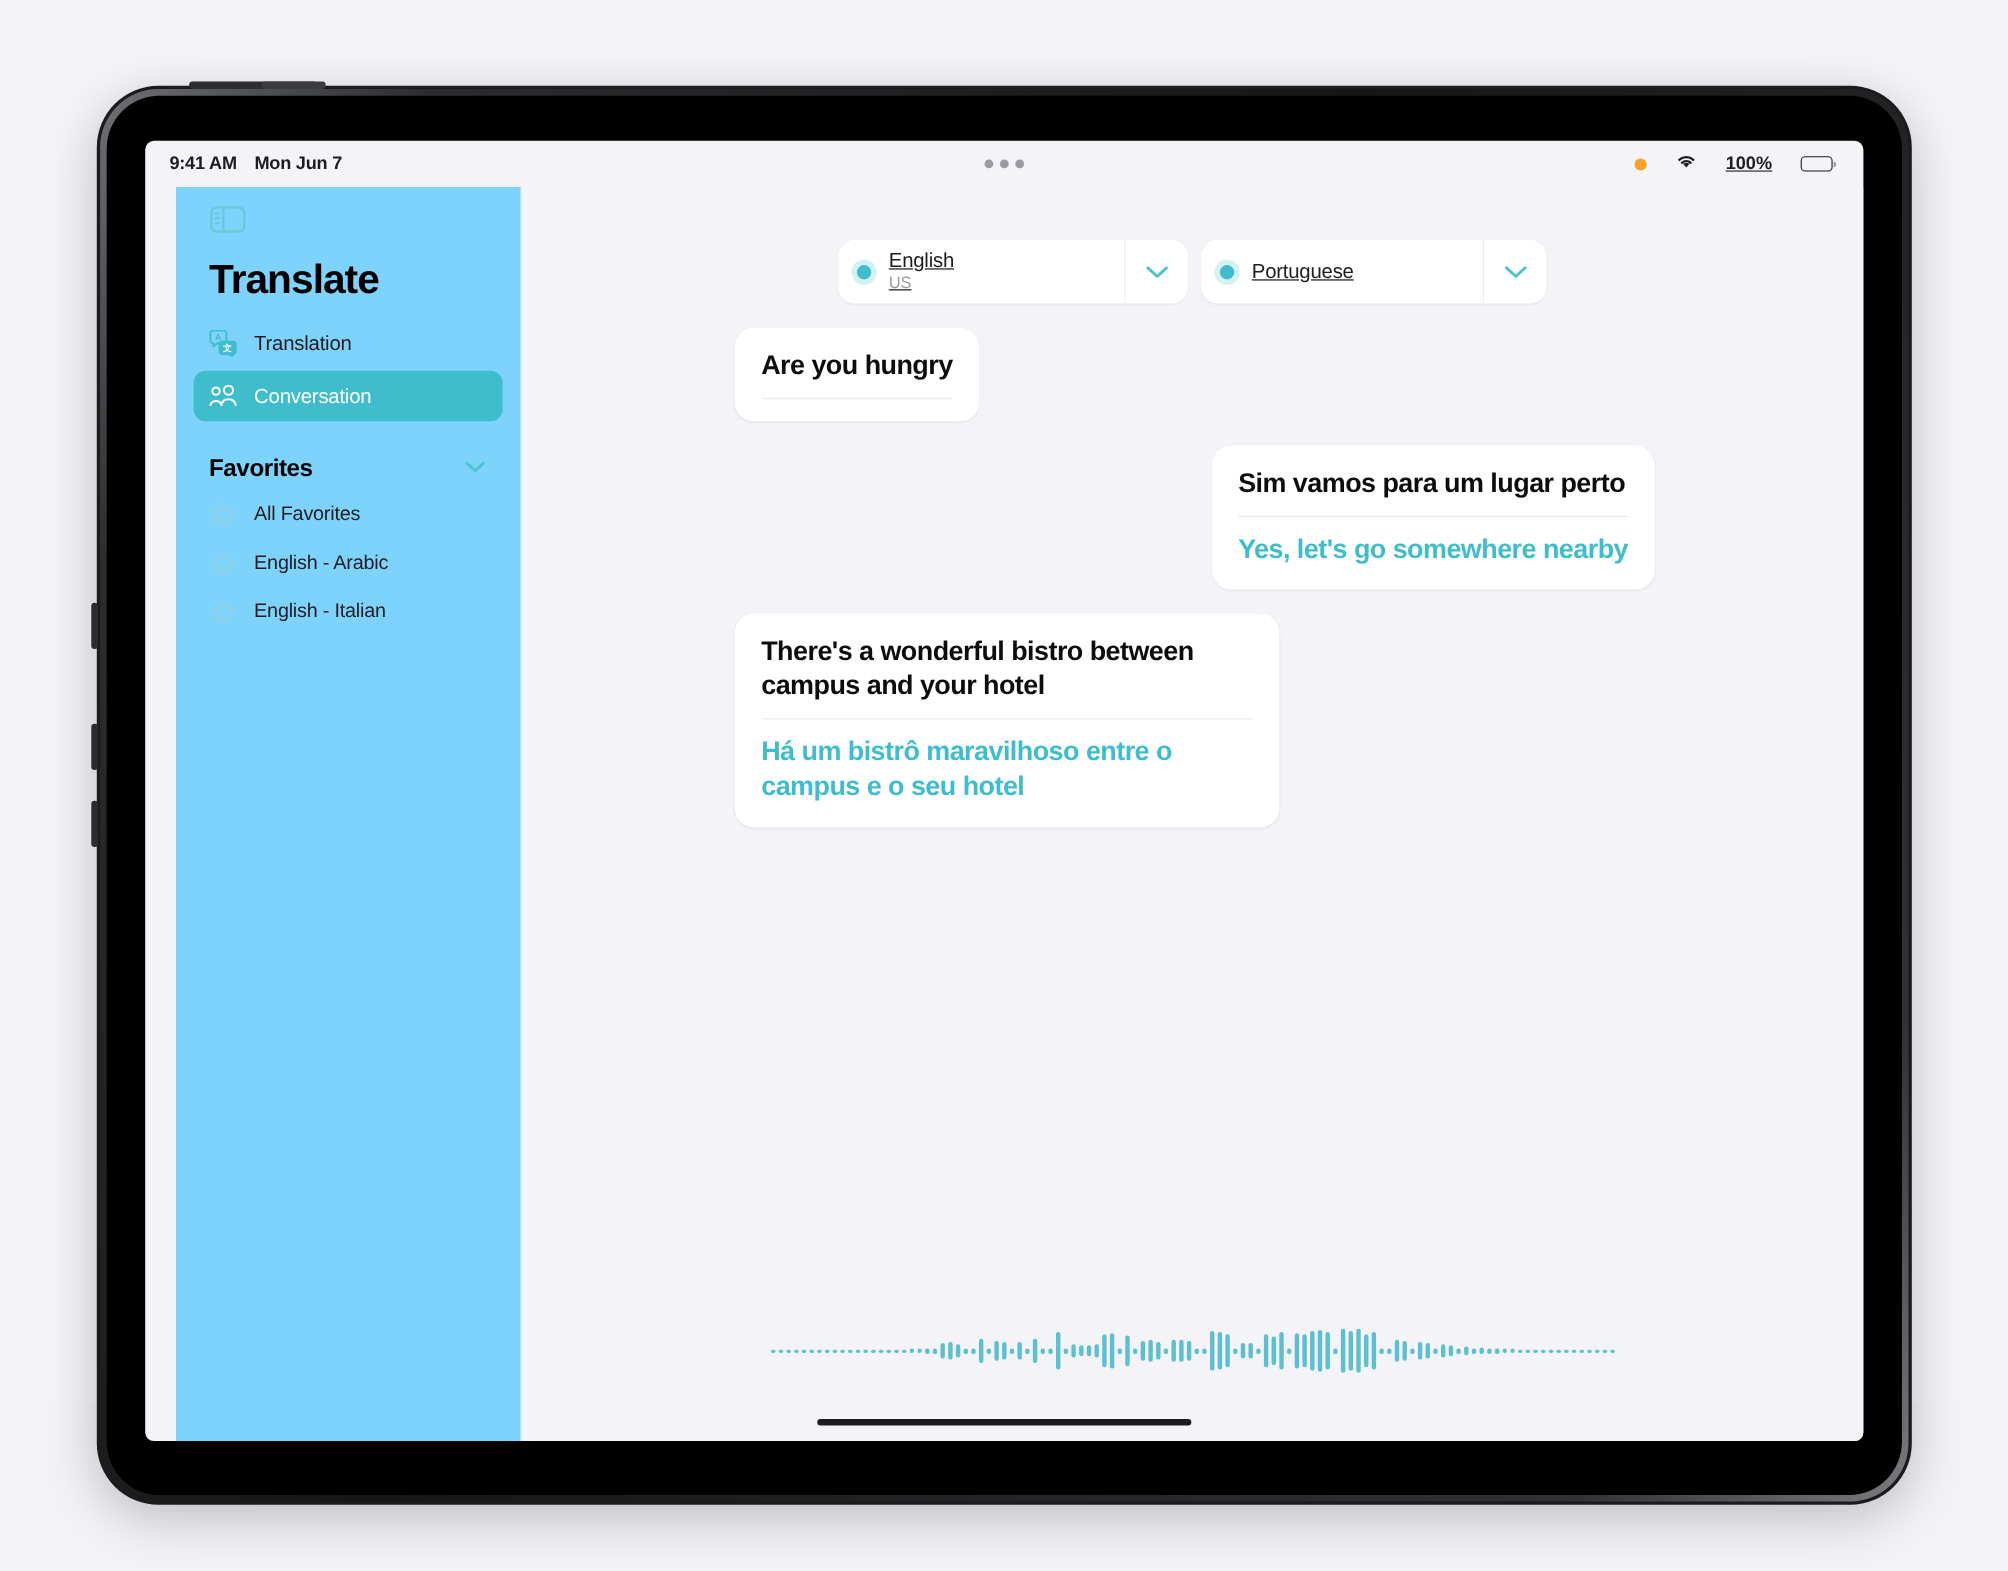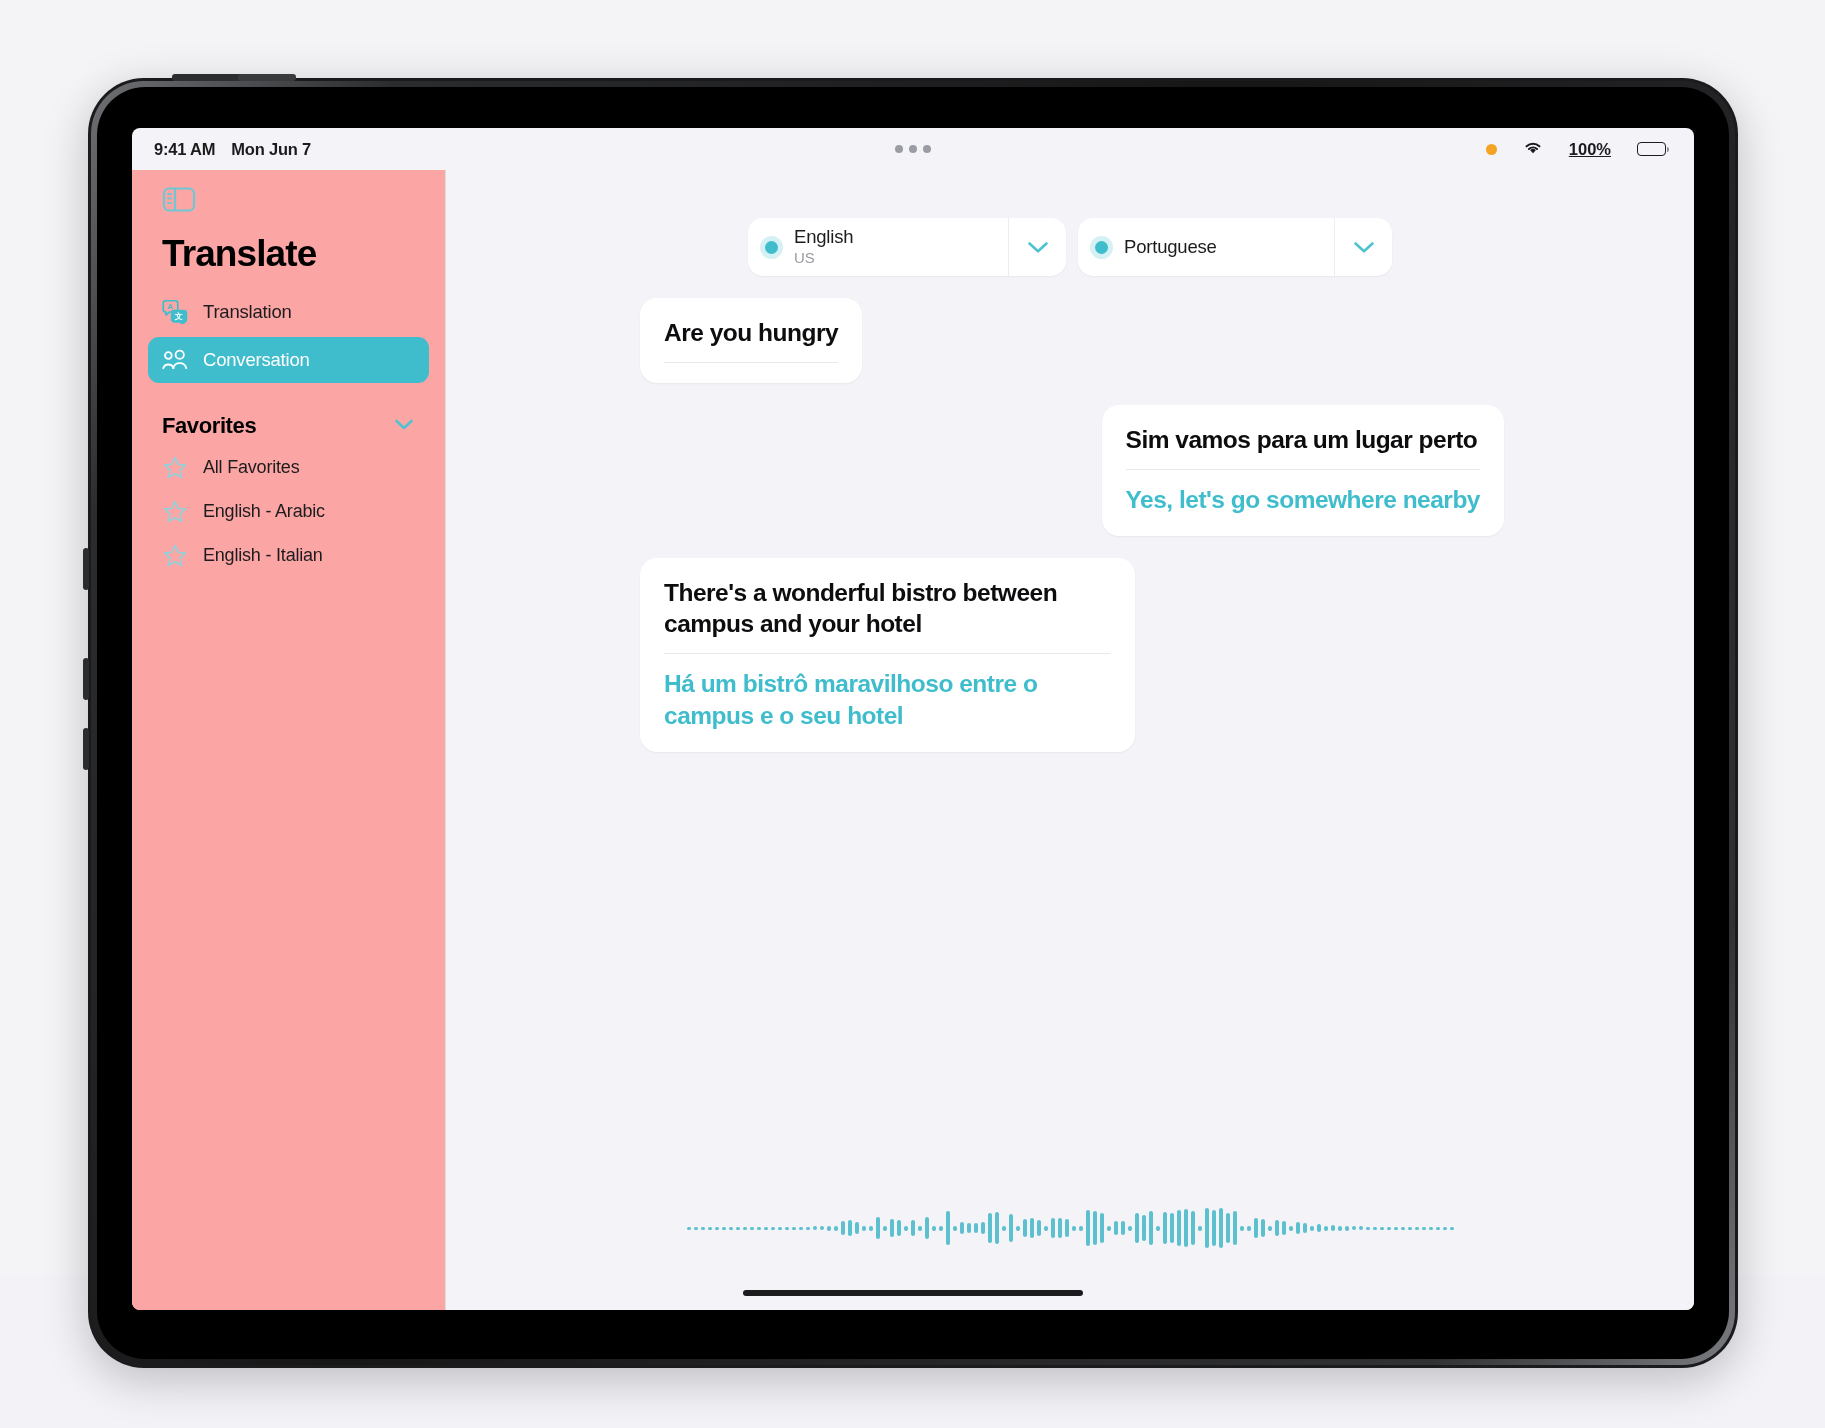--- a/index.html
+++ b/index.html
@@ -148,24 +148,25 @@
   .content-row {
     position: absolute;
     top: 42px; left: 0; right: 0; bottom: 0;
     display: flex;
   }
 
   
   .sidebar {
     width: 314px;
     flex: 0 0 314px;
-    background: #fca5a5;
+    background: #7dd3fc;
     border-right: 1px solid #dededf;
     padding: 0 16px;
     position: relative;
+    margin-left: 28px;
   }
   .sidebar-toggle {
     margin: 15px 0 0 14px;
     width: 34px; height: 28px;
     cursor: pointer;
   }
   .app-title {
     font-size: 37px;
     font-weight: bold;
     color: #000;
@@ -260,21 +261,21 @@
     align-items: center;
     justify-content: center;
     flex: 0 0 46px;
   }
   .lang-dot {
     width: 13px; height: 13px;
     border-radius: 50%;
     background: #3fbdcd;
     box-shadow: 0 0 0 5px rgba(63,189,205,0.22);
   }
-  .lang-text { flex: 1; line-height: 1.12; }
+  .lang-text { flex: 1; line-height: 1.12; text-decoration: underline; }
   .lang-name {
     font-size: 18.5px;
     color: #1c1c1e;
     letter-spacing: -0.2px;
   }
   .lang-sub {
     font-size: 15px;
     color: #9a9aa0;
     letter-spacing: -0.1px;
     margin-top: 2px;

